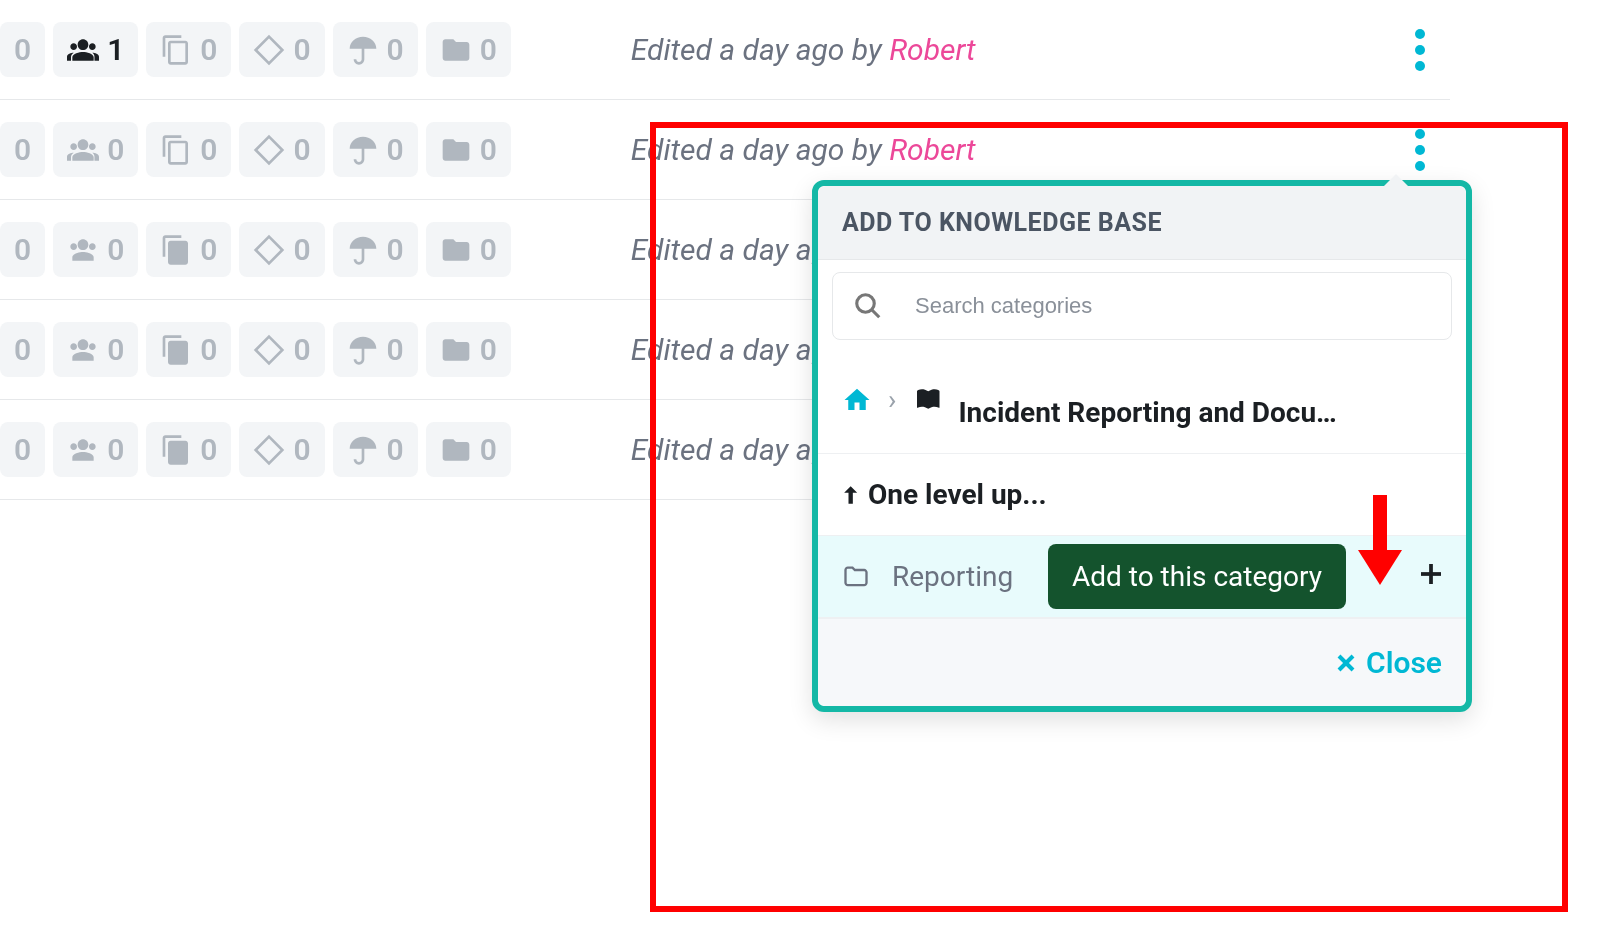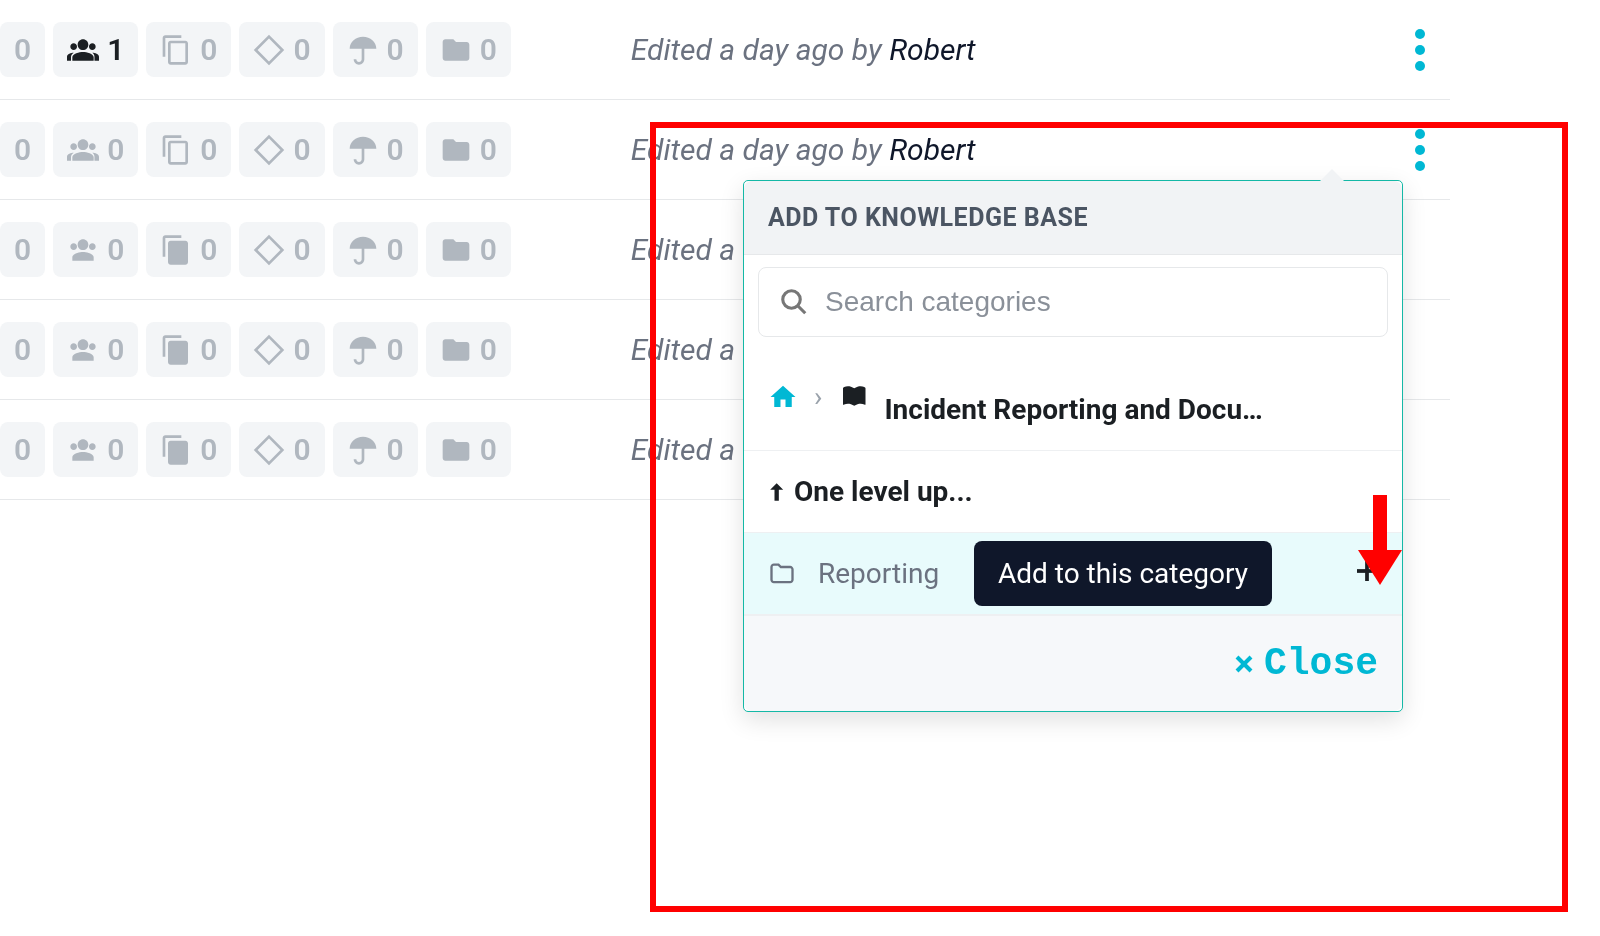--- a/index.html
+++ b/index.html
@@ -54,21 +54,21 @@
     height: 32px;
   }
   .edited {
     font-style: italic;
     font-size: 30px;
     color: #6b7280;
     flex: 1;
     padding-left: 80px;
   }
   .edited .author {
-    color: #0f172a;
+    color: #ec4899;
     font-style: italic;
   }
   .more-col {
     width: 60px;
     display: flex;
     justify-content: center;
   }
   .dots {
     display: flex;
     flex-direction: column;
@@ -77,25 +77,25 @@
   }
   .dots span {
     width: 10px;
     height: 10px;
     background: #00b8d4;
     border-radius: 50%;
   }
   .popover {
     position: absolute;
     top: 180px;
-    left: 743px;
+    left: 812px;
     width: 660px;
     background: #fff;
-    border: 1px solid #14b8a6;
-    border-radius: 5px;
+    border: 6px solid #14b8a6;
+    border-radius: 12px;
     box-shadow: 0 8px 24px rgba(0,0,0,0.12);
     z-index: 10;
   }
   .popover::before {
     content: "";
     position: absolute;
     top: -12px;
     right: 56px;
     width: 0;
     height: 0;
@@ -121,24 +121,25 @@
     align-items: center;
     gap: 16px;
     border: 1px solid #e6e8ea;
     border-radius: 8px;
     padding: 18px 20px;
     background: #fff;
   }
   .search-box input {
     border: none;
     outline: none;
-    font-size: 28px;
+    font-size: 22px;
     color: #6b7280;
     flex: 1;
     background: transparent;
+    margin-left: 16px;
   }
   .search-box input::placeholder {
     color: #8a9099;
   }
   .breadcrumb {
     display: flex;
     align-items: center;
     gap: 16px;
     padding: 18px 24px 24px 24px;
     font-size: 28px;
@@ -185,21 +186,21 @@
   }
   .list-item.add {
     color: #00b8d4;
   }
   .list-item.add .plus-circ {
     color: #00b8d4;
   }
   .tooltip {
     position: absolute;
     left: 230px;
-    background: #0f172a;
+    background: #14532d;
     color: #fff;
     padding: 16px 24px;
     border-radius: 8px;
     font-size: 28px;
     white-space: nowrap;
   }
   .plus-btn {
     position: absolute;
     right: 20px;
     font-size: 36px;
@@ -211,26 +212,25 @@
     background: #f6f8fa;
     padding: 26px 24px;
     display: flex;
     justify-content: flex-end;
     border-radius: 0 0 8px 8px;
     border-top: 1px solid #eef0f2;
   }
   .close-btn {
     color: #00b8d4;
     font-weight: 600;
-    font-size: 38px;
+    font-size: 30px;
     display: flex;
     align-items: center;
     gap: 8px;
     cursor: pointer;
-    font-family: Liberation Mono, monospace;
   }
   .red-box {
     position: absolute;
     top: 122px;
     left: 650px;
     width: 918px;
     height: 790px;
     border: 6px solid #ff0000;
     pointer-events: none;
     z-index: 5;

